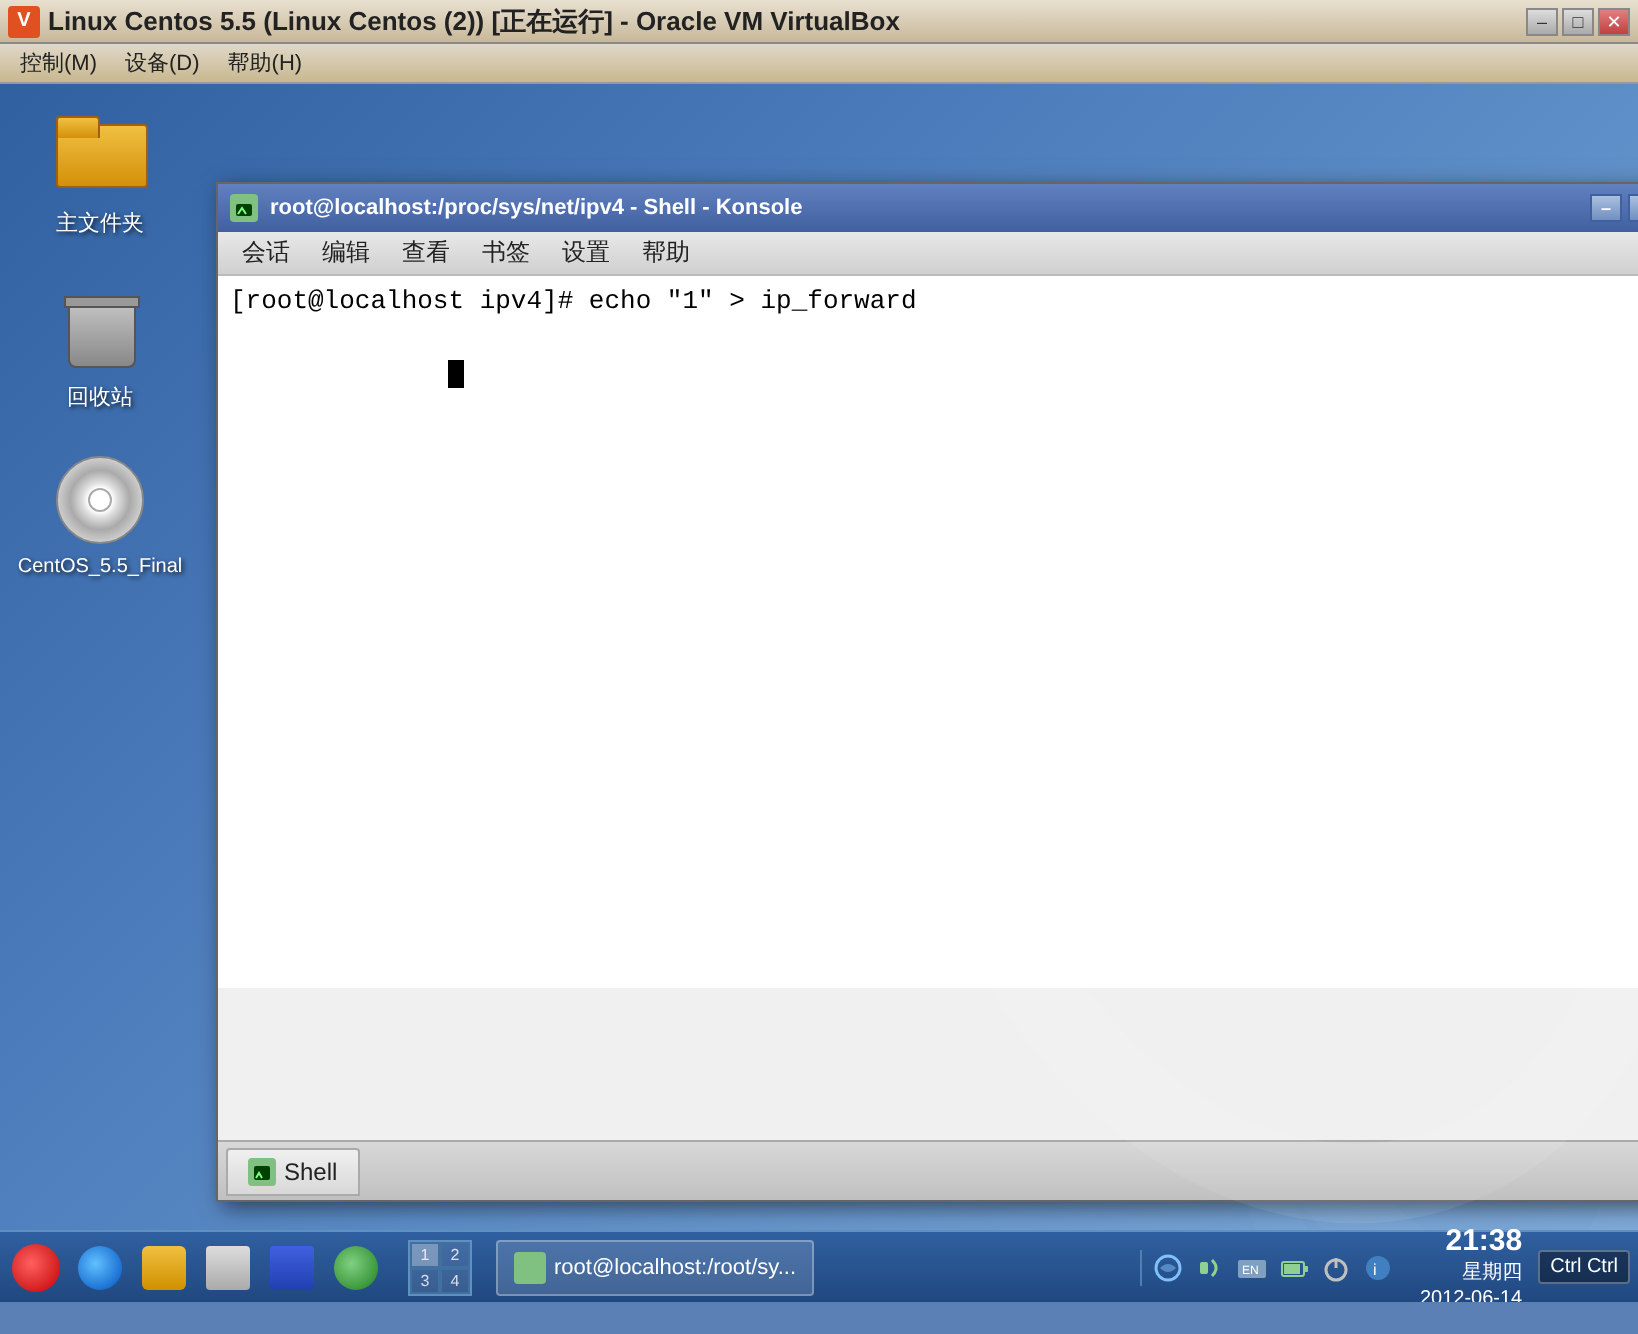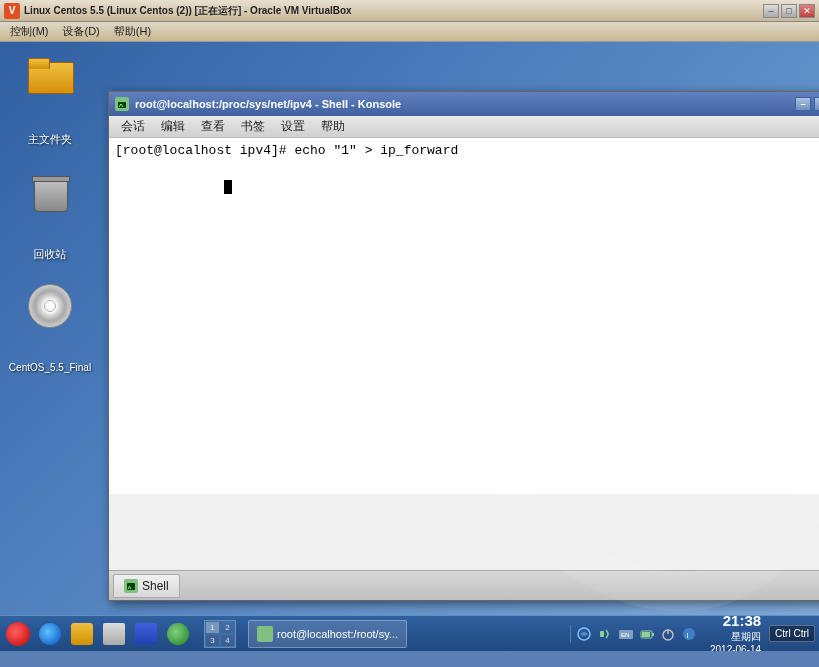--- a/index.html
+++ b/index.html
@@ -58,21 +58,21 @@
       border-radius: 2px;
       display: flex;
       align-items: center;
       justify-content: center;
       font-size: 10px;
       color: white;
       font-weight: bold;
     }
 
     .vbox-titlebar-title {
-      font-size: 10px;
+      font-size: 13px;
       color: #222;
       font-weight: bold;
     }
 
     .vbox-titlebar-controls {
       display: flex;
       gap: 2px;
     }
 
     .vbox-btn {
@@ -150,21 +150,20 @@
       align-items: center;
       justify-content: center;
       margin-bottom: 4px;
     }
 
     .desktop-icon-label {
       font-size: 11px;
       color: white;
       text-align: center;
       text-shadow: 1px 1px 2px rgba(0,0,0,0.8);
-      margin-top: 28px;
     }
 
     
     .icon-folder {
       position: relative;
       width: 44px;
       height: 36px;
     }
     .icon-folder::before {
       content: '';

